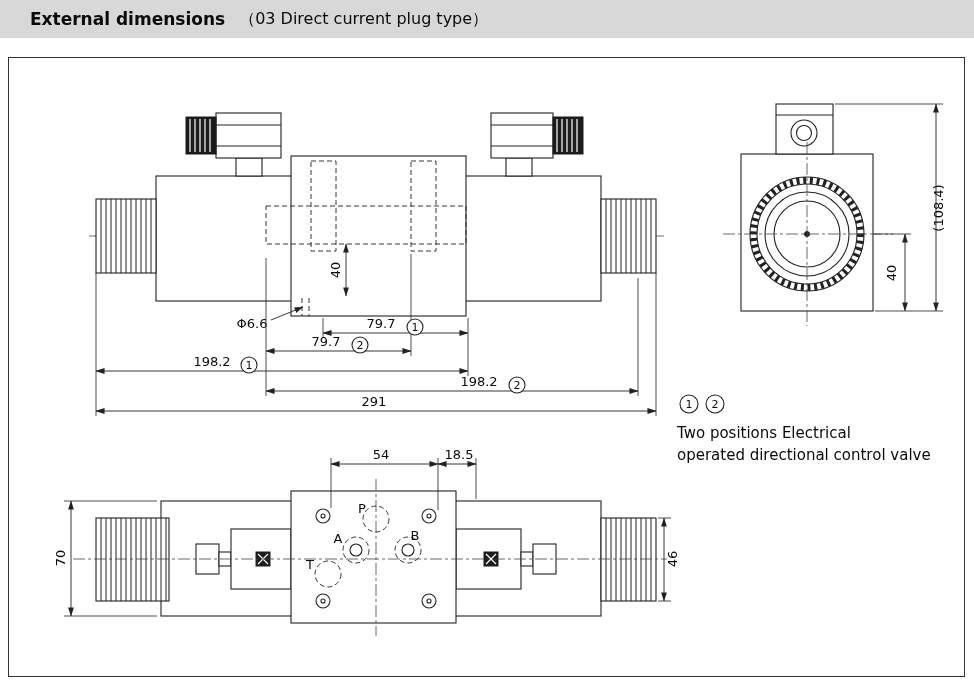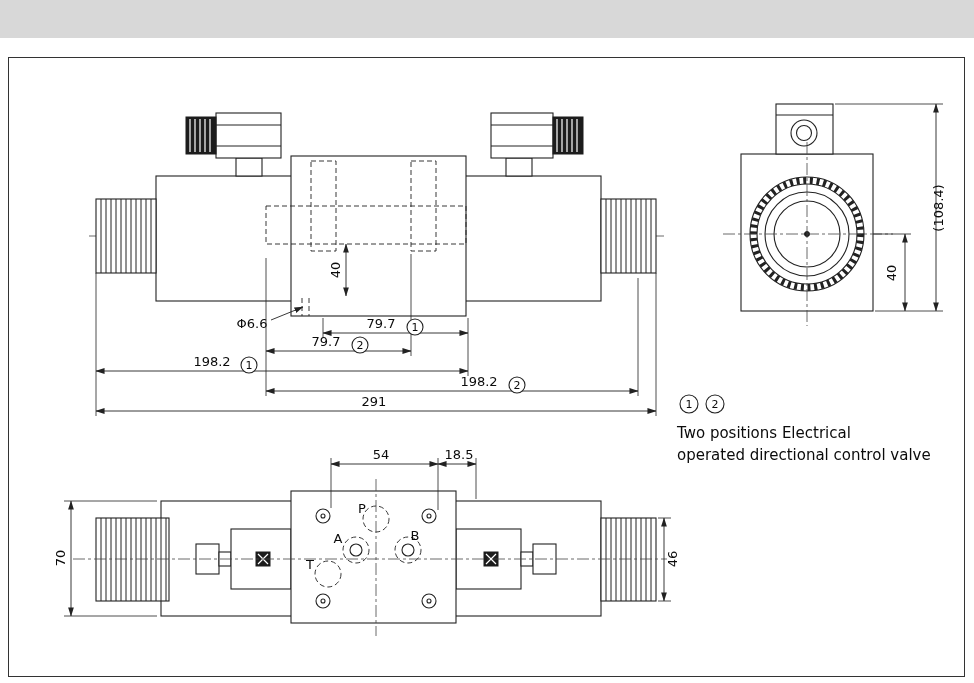--- a/index.html
+++ b/index.html
@@ -27,20 +27,22 @@
   .mt { font-size:11px; }
   .lg { font-size:15px; }
   .pt { font-size:13px; }
 </style>
 </head>
 <body>
 
 <div class="page">
 
   <div class="header">
+    <span class="title">External dimensions</span>
+    <span class="subtitle">（03 Direct current plug type）</span>
   </div>
 
   <div class="drawing-box">
     <svg width="955" height="618" viewBox="0 0 955 618">
       <defs>
         <marker id="aE" viewBox="0 0 10 8" refX="9.5" refY="4" markerWidth="10" markerHeight="8" orient="auto">
           <path d="M0 0.8 L10 4 L0 7.2 Z" fill="#222"></path>
         </marker>
         <marker id="aS" viewBox="0 0 10 8" refX="0.5" refY="4" markerWidth="10" markerHeight="8" orient="auto">
           <path d="M10 0.8 L0 4 L10 7.2 Z" fill="#222"></path>

